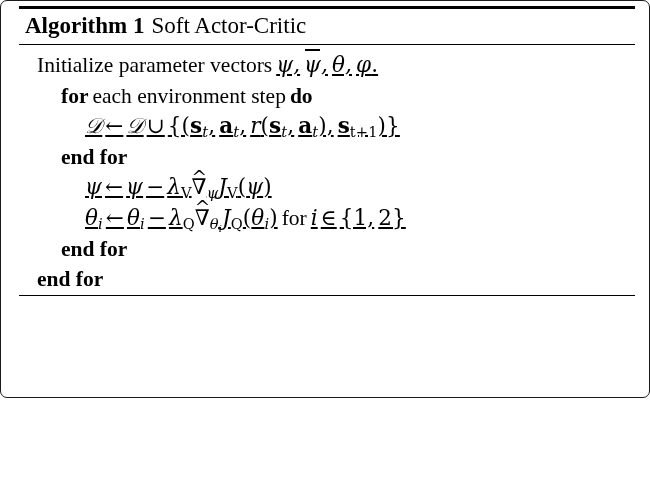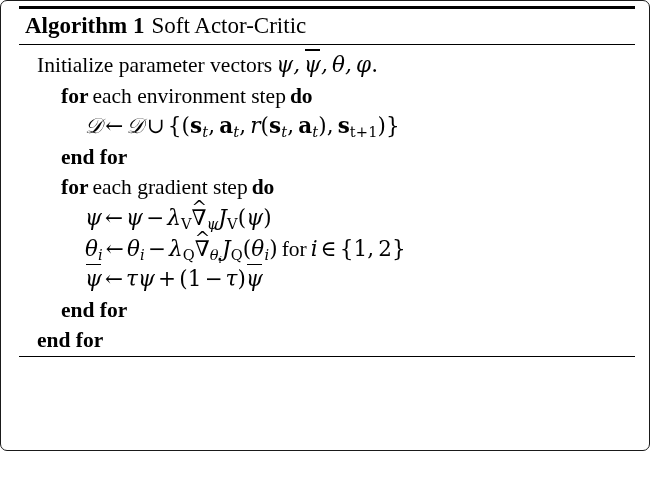--- a/index.html
+++ b/index.html
@@ -3,21 +3,21 @@
 <meta charset="utf-8">
 <style>
   html, body {
     margin: 0;
     padding: 0;
     background: #ffffff;
   }
   #page {
     position: relative;
     width: 650px;
-    height: 451px;
+    height: 398px;
     background: #ffffff;
     box-sizing: border-box;
     border: 1px solid #1a1a1a;
     border-radius: 7px;
     overflow: hidden;
     font-family: "Liberation Serif", "DejaVu Serif", serif;
     color: #000000;
   }
   .algo-box {
     position: absolute;
@@ -61,20 +61,21 @@
   }
   .ind1 { padding-left: 18px; }
   .ind2 { padding-left: 42px; font-family: Liberation Serif, serif; }
   .ind3 { padding-left: 66px; }
   .kw { font-weight: bold; }
   
   .math {
     font-family: "DejaVu Serif", "Liberation Serif", serif;
     font-style: italic;
     letter-spacing: 0.1px;
+    text-decoration: underline;
   }
   .math .up { font-style: normal; }
   .math .bf { font-weight: bold; font-style: normal; }
   .math .cal {
     font-style: italic;
     font-family: "DejaVu Serif", serif;
   }
   .math .op {
     font-style: normal;
     padding: 0 3px;
@@ -135,28 +136,26 @@
 
 
       <div class="line ind2"><span class="kw">for</span><span class="sp"></span><span>each environment step</span><span class="sp"></span><span class="kw">do</span></div>
 
 
 
       <div class="line ind3"><span class="math"><span class="cal">𝒟</span><span class="op">←</span><span class="cal">𝒟</span><span class="op">∪</span><span class="up">{(</span><span class="bf">s</span><sub>t</sub><span class="up">,</span><span class="sp"></span><span class="bf">a</span><sub>t</sub><span class="up">,</span><span class="sp"></span>r<span class="up">(</span><span class="bf">s</span><sub>t</sub><span class="up">,</span><span class="sp"></span><span class="bf">a</span><sub>t</sub><span class="up">),</span><span class="sp"></span><span class="bf">s</span><sub class="up">t+1</sub><span class="up">)}</span></span></div>
 
       <div class="line ind2 kw">end for</div>
 
-      <div class="line ind2"><span class="kw">for</span><span class="sp"></span><span>each gradient step</span><span class="sp"></span><span class="kw">do</span></div>
 
       <div class="line ind3"><span class="math">ψ<span class="op">←</span>ψ<span class="op">−</span>λ<sub class="up">V</sub><span class="hatnabla">∇</span><sub>ψ</sub>J<sub class="up">V</sub><span class="up">(</span>ψ<span class="up">)</span></span></div>
 
       <div class="line ind3"><span class="math">θ<sub>i</sub><span class="op">←</span>θ<sub>i</sub><span class="op">−</span>λ<sub class="up">Q</sub><span class="hatnabla">∇</span><sub>θ<sub>i</sub></sub>J<sub class="up">Q</sub><span class="up">(</span>θ<sub>i</sub><span class="up">)</span></span><span class="sp"></span><span>for</span><span class="sp"></span><span class="math">i<span class="op">∈</span><span class="up">{1,</span><span class="sp"></span><span class="up">2}</span></span></div>
 
 
-      <div class="line ind3"><span class="math"><span class="bar">ψ</span><span class="op">←</span>τψ<span class="op">+</span><span class="up">(1</span><span class="op">−</span>τ<span class="up">)</span><span class="bar">ψ</span></span></div>
 
       <div class="line ind2 kw">end for</div>
 
       <div class="line ind1 kw">end for</div>
 
     </div>
 
     <div class="rule-bottom"></div>
 
   </div>

